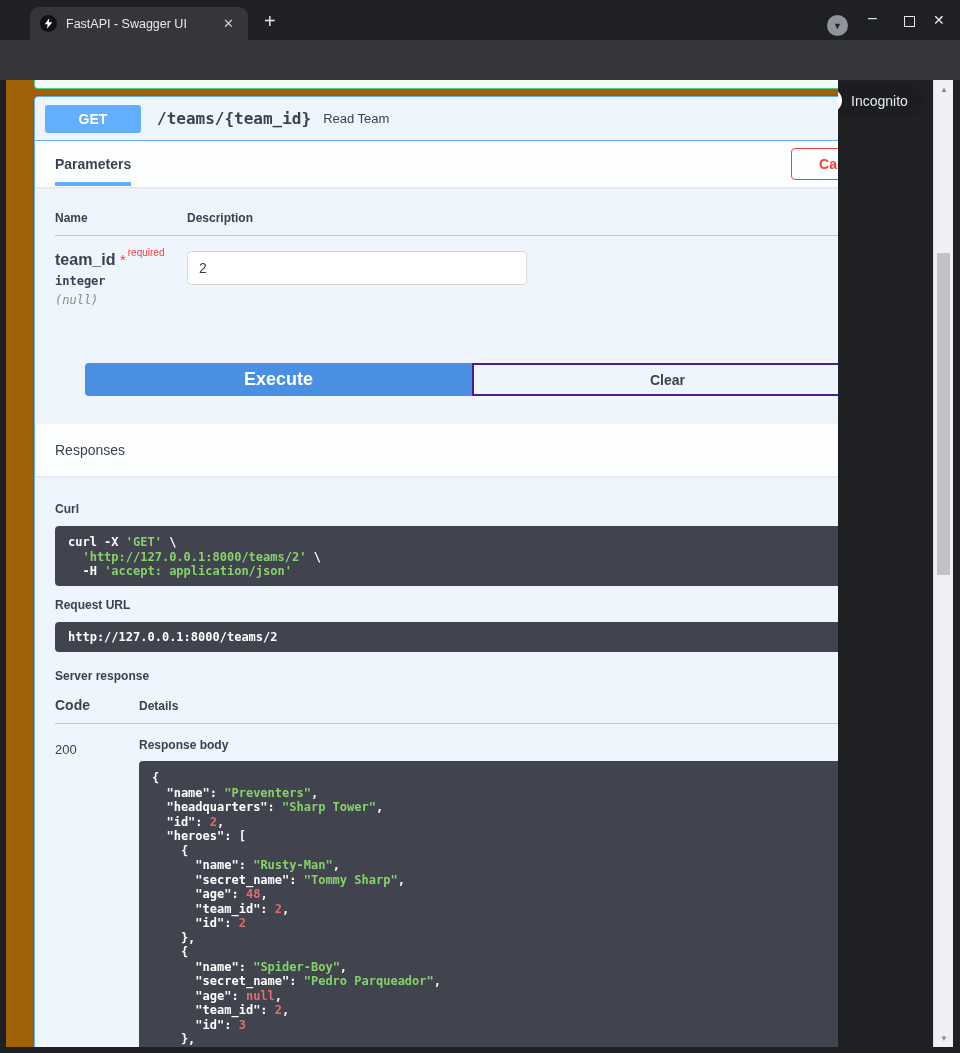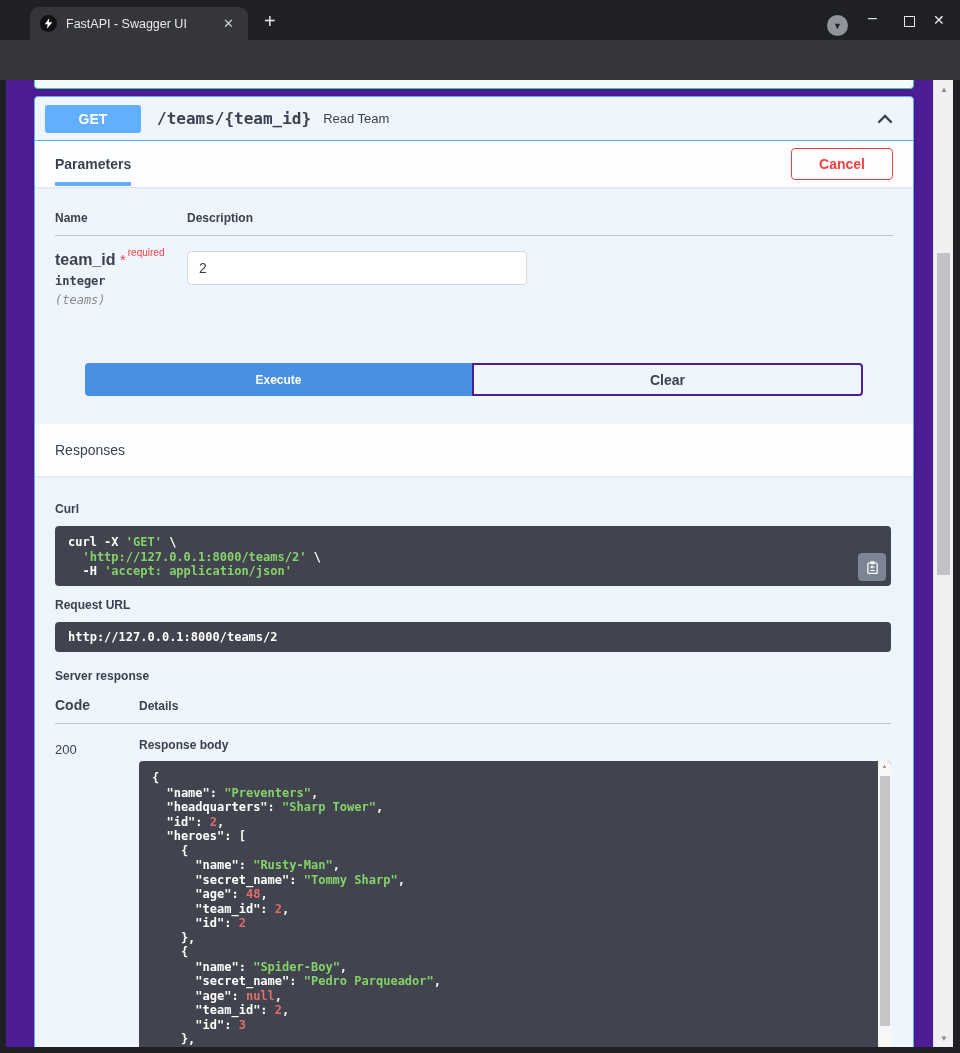--- a/index.html
+++ b/index.html
@@ -37,21 +37,21 @@
   .url-rest { color:#9aa0a6; }
   .star-icon { color:#aeb3b9; font-size:16px; margin-left:8px; flex:none; }
   .incog-chip { position:absolute; left:812px; top:44px; height:33px; border-radius:17px;
                 background:#1b1d20; display:flex; align-items:center; padding:0 15px 0 5px; }
   .spy { width:25px; height:25px; border-radius:50%; background:#fff; display:flex;
          align-items:center; justify-content:center; margin-right:9px; }
   .incog-label { color:#e8eaed; font-size:14px; }
   .menu-dots { position:absolute; left:929px; top:48px; color:#e8eaed; font-size:15px; letter-spacing:0; }
 
   
-  .viewport { position:absolute; top:80px; left:6px; width:927px; height:967px; background:#4c1d95;
+  .viewport { position:absolute; top:80px; left:6px; width:832px; height:967px; background:#a16207;
               overflow:hidden; color:#3b4151; }
   .page-scrollbar { position:absolute; top:80px; right:7px; width:20px; height:967px;
                     background:#f0f0f2; border-left:1px solid #e2e2e4; }
   .sb-arrow { position:absolute; left:0; width:20px; text-align:center; color:#8b8b8f; font-size:8px; }
   .sb-arrow.up { top:5px; } .sb-arrow.down { bottom:4px; }
   .page-thumb { position:absolute; left:3px; top:173px; width:13px; height:322px; background:#c2c2c6;
                 border-radius:1px; }
 
   
   .post-remnant { margin-left:28px; width:880px; height:9px; background:#f3fbf7;
@@ -86,21 +86,21 @@
   .p-name { font-size:16px; font-weight:bold; color:#3b4151; }
   .p-star { color:#f93e3e; font-size:15px; }
   .p-req { color:#f93e3e; font-size:10px; vertical-align:top; position:relative; top:-4px; margin-left:2px; }
   .p-type { font-family:"DejaVu Sans Mono", monospace; font-weight:bold; font-size:12px; margin-top:5px; }
   .p-in { font-family:"DejaVu Sans Mono", monospace; font-style:italic; font-size:12px; color:#8a8a8a;
           margin-top:5px; }
   .p-input { width:340px; height:34px; border:1px solid #d9d9d9; border-radius:4px; padding:0 11px;
              font-size:14px; color:#3b4151; font-family:inherit; background:#fff; outline:none; }
 
   .execute-row { display:flex; margin:56px 30px 0; }
-  .execute-btn { flex:1; height:33px; background:#4990e2; color:#fff; font-weight:bold; font-size:12px;
+  .execute-btn { flex:1; height:33px; background:#4990e2; color:#fff; font-weight:bold; font-size:18px;
                  border:none; border-radius:4px 0 0 4px; font-family:inherit; }
   .clear-btn { flex:1; height:33px; background:transparent; color:#3b4151; font-weight:bold;
                font-size:14px; border:2px solid #4c1d95; border-radius:0 4px 4px 0; font-family:inherit; }
 
   .responses-header { margin-top:28px; height:52px; display:flex; align-items:center; padding:0 20px;
                       background:rgba(255,255,255,.85); box-shadow:0 1px 2px rgba(0,0,0,.08);
                       font-weight:normal; font-size:14px; color:#3b4151; }
   .responses-body { padding:26px 22px 0 20px; }
   .block-label { font-size:12px; font-weight:bold; color:#3b4151; }
   pre.codeblock { background:#41444e; border-radius:4px; font-family:"DejaVu Sans Mono", monospace;
@@ -209,21 +209,21 @@
         <span class="col-name">Name</span>
         <span>Description</span>
       </div>
       <div class="param-row">
         <div class="col-name">
           <div>
             <span class="p-name">team_id</span>
             <span class="p-star">*</span><span class="p-req">required</span>
           </div>
           <div class="p-type">integer</div>
-          <div class="p-in">(teams)</div>
+          <div class="p-in">(null)</div>
         </div>
         <div>
           <input class="p-input" type="text" value="2" style="">
         </div>
       </div>
 
       <div class="execute-row">
         <button class="execute-btn">Execute</button>
         <button class="clear-btn">Clear</button>
       </div>

